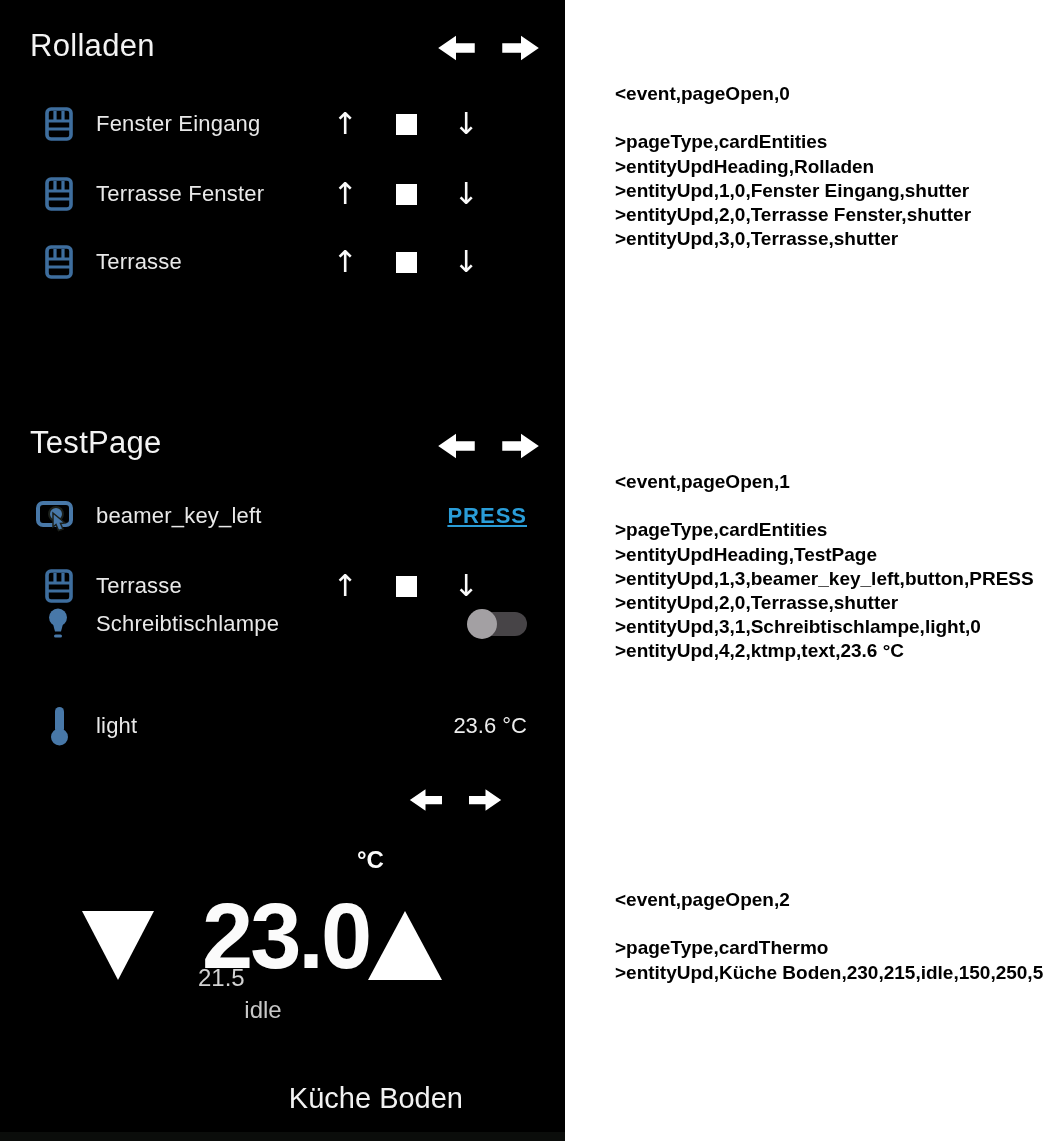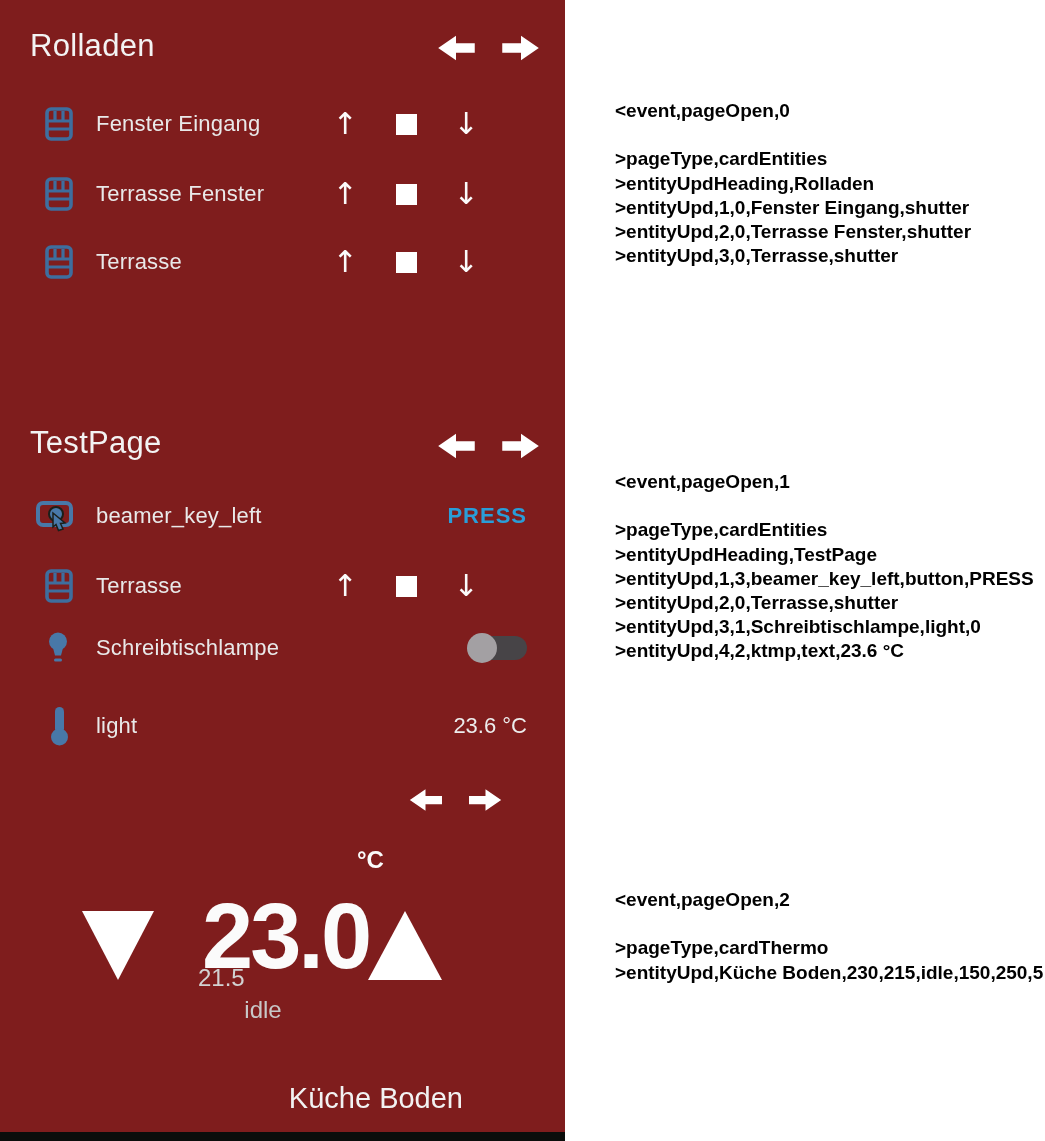--- a/index.html
+++ b/index.html
@@ -1,20 +1,20 @@
 <!DOCTYPE html>
 <html><head>
 <meta charset="utf-8">
 <style>
   * { margin:0; padding:0; box-sizing:border-box; }
   body { width:1045px; height:1141px; background:#ffffff; font-family:"Liberation Sans", sans-serif; overflow:hidden; }
   .page { position:relative; width:1045px; height:1141px; background:#ffffff; }
 
   
-  .panel { position:absolute; left:0; top:0; width:565px; height:1141px; background:#7f1d1d; }
+  .panel { position:absolute; left:0; top:0; width:565px; height:1141px; background:#000000; }
   .panel-strip { position:absolute; left:0; bottom:0; width:565px; height:9px; background:#0b0d0b; }
 
   .card-title { position:absolute; left:30px; font-size:31px; font-weight:400; color:#f3f3f3; letter-spacing:0.3px; }
 
   .nav { position:absolute; display:flex; gap:27px; align-items:center; }
   .nav svg { width:38px; height:30px; display:block; }
   .nav.nav-small svg { width:33px; height:30px; }
 
   .row { position:absolute; left:0; width:565px; height:40px;padding-left:8px; }
   .row .icon { position:absolute; top:50%; transform:translateY(-50%); display:block; }
@@ -24,21 +24,21 @@
   .icon-thermo { left:48px; width:22px; height:42px; }
   .row .label { position:absolute; left:96px; line-height:40px; font-size:22px; color:#e9e9e9; letter-spacing:0.2px; white-space:nowrap; }
 
   .ctrl { position:absolute; width:44px; height:40px; text-align:center; cursor:pointer; }
   .ctrl-up   { left:323px; }
   .ctrl-stop { left:384px; }
   .ctrl-down { left:444px; }
   .ctrl .glyph { font-family:"DejaVu Sans", sans-serif; font-size:30px; line-height:40px; color:#fbfbfb; }
   .stop-square { display:block; width:21px; height:21px; background:#ffffff; margin:9.5px auto 0; }
 
-  .ctrl-press { position:absolute; right:38px; line-height:40px; font-size:22px; font-weight:bold; color:#2a9dd8; letter-spacing:1px; cursor:pointer; }
+  .ctrl-press { position:absolute; right:38px; line-height:40px; font-size:22px; font-weight:bold; color:#2a9dd8; letter-spacing:1px; cursor:pointer;text-decoration:underline; }
   .ctrl-value { position:absolute; right:38px; line-height:40px; font-size:22px; color:#ececec; }
 
   .toggle { position:absolute; right:38px; top:50%; transform:translateY(-50%); width:60px; height:30px; cursor:pointer; }
   .toggle-track { position:absolute; left:4px; top:3px; width:56px; height:24px; border-radius:12px; background:#474447; }
   .toggle-knob { position:absolute; left:0; top:0; width:30px; height:30px; border-radius:50%; background:#a3a0a3; }
 
   
   .thermo-temp { position:absolute; left:202px; top:842px; font-size:92px; line-height:92px; font-weight:bold; color:#fbfbfb; letter-spacing:-3px;margin-top:48px; }
   .thermo-unit { position:absolute; left:357px; top:846px; font-size:24px; font-weight:bold; color:#fbfbfb; }
   .thermo-target { position:absolute; left:198px; top:944px; width:130px; text-align:left; font-size:24px; color:#d2d2d2;margin-top:20px; }
@@ -134,21 +134,21 @@
         <path d="M3 14 h22 M3 22 h22 M10 4 v9 M18 4 v9" fill="none" stroke="#3e6e9e" stroke-width="3.2"></path>
       </svg>
       <span class="label">Terrasse</span>
       <span class="ctrl ctrl-up"><span class="glyph">↑</span></span>
       <span class="ctrl ctrl-stop">
           <span class="stop-square"></span>
         </span>
       <span class="ctrl ctrl-down"><span class="glyph">↓</span></span>
     </div>
 
-    <div class="row" style="top:628px">
+    <div class="row" style="top:604px">
       <svg class="icon icon-bulb" viewBox="0 0 24 34">
         <circle cx="12" cy="10.5" r="9" fill="#4878a8"></circle>
         <path d="M6.5 15 h11 l-2.5 9.5 h-6 z" fill="#4878a8"></path>
         <rect x="8" y="27.5" width="8" height="3" rx="1.5" fill="#4878a8"></rect>
       </svg>
       <span class="label">Schreibtischlampe</span>
       <span class="toggle">
         <span class="toggle-track"></span>
         <span class="toggle-knob"></span>
       </span>
@@ -176,21 +176,21 @@
     <div class="thermo-unit">°C</div>
     <div class="tri tri-down"></div>
     <div class="tri tri-up"></div>
     <div class="thermo-target">21.5</div>
     <div class="thermo-state">idle</div>
     <div class="thermo-name">Küche Boden</div>
 
     <div class="panel-strip"></div>
   </div>
 
-  <div class="log-block" style="top:99px">
+  <div class="log-block" style="top:82px">
     <div class="log-line">&lt;event,pageOpen,0</div>
     <div class="log-line"></div>
     <div class="log-line">&gt;pageType,cardEntities</div>
     <div class="log-line">&gt;entityUpdHeading,Rolladen</div>
     <div class="log-line">&gt;entityUpd,1,0,Fenster Eingang,shutter</div>
     <div class="log-line">&gt;entityUpd,2,0,Terrasse Fenster,shutter</div>
     <div class="log-line">&gt;entityUpd,3,0,Terrasse,shutter</div>
   </div>
 
   <div class="log-block" style="top:470px">

